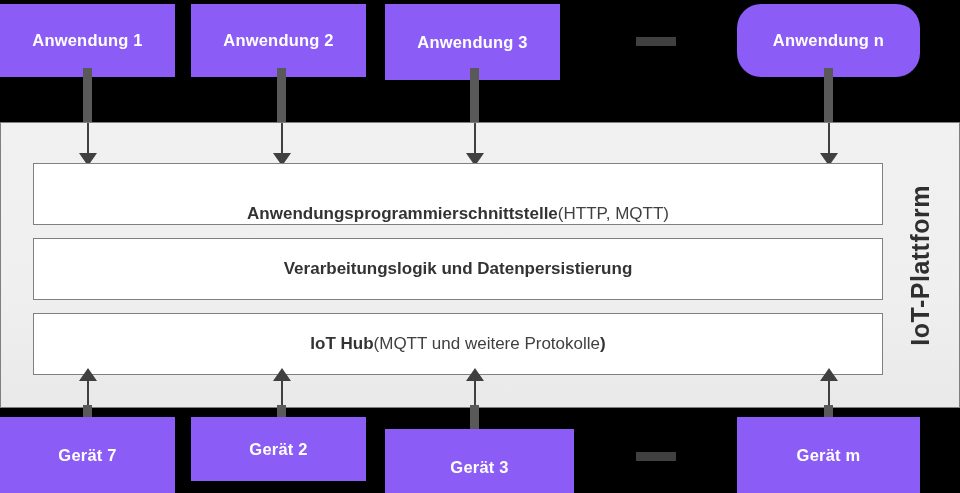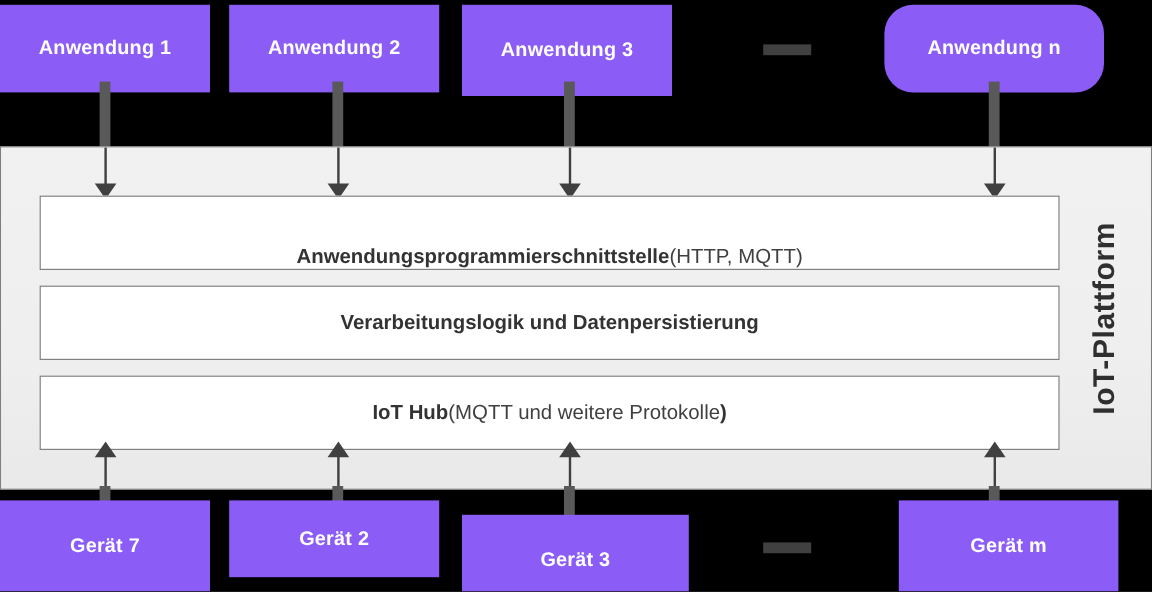--- a/index.html
+++ b/index.html
@@ -211,17 +211,17 @@
   <div class="node" id="dev-2" style="left:191px; top:417px; width:175px; height:64px;">
     <span>Gerät 2</span>
   </div>
 
   <div class="node" id="dev-3" style="left:385px; top:429px; width:189px; height:76px;">
     <span>Gerät 3</span>
   </div>
 
   <div class="ellipsis-dash" style="left:636px; top:452px; width:40px;"></div>
 
-  <div class="node" id="dev-m" style="left:737px; top:417px; width:183px; height:76px;margin-left:12px;">
+  <div class="node" id="dev-m" style="left:737px; top:417px; width:183px; height:76px;">
     <span>Gerät m</span>
   </div>
 
 </div>
 
 </body></html>

